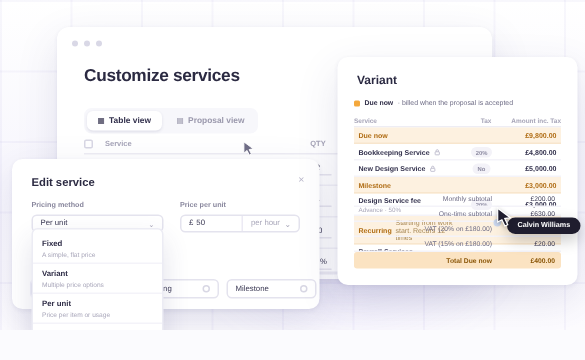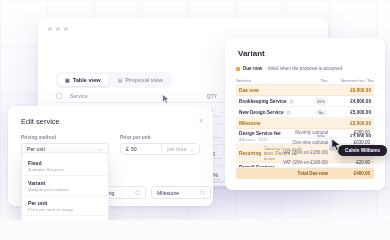--- a/index.html
+++ b/index.html
@@ -132,21 +132,21 @@
   }
   #hscroll i { display: block; width: 62px; height: 2px; border-radius: 2px; background: #cfcddf; }
 
   
   #win-edit {
     left: 8px; top: 106px; width: 205px; height: 100px;
     border-radius: 7px; overflow: visible;
   }
   #edit-title {
     position: absolute; left: 13px; top: 11px;
-    font-size: 7.5px; font-weight: 400; color: #2b2a42;
+    font-size: 7.5px; font-weight: 700; color: #2b2a42;
   }
   #edit-close {
     position: absolute; right: 10px; top: 11px; font-size: 7px; color: #b9b7cb; cursor: pointer;
   }
   .field-label {
     font-size: 4.8px; color: #8a889e; font-weight: 600;
   }
   #fld-method { position: absolute; left: 13px; top: 29px; width: 88px; }
   #fld-price  { position: absolute; left: 112px; top: 29px; width: 80px; }
   .sel {
@@ -270,20 +270,21 @@
 <div class="card" id="win-customize">
 
   <div id="win-dots">
     <i></i>
       <i></i>
       <i></i>
   </div>
 
   <div id="win-close">×</div>
 
+  <div id="cust-title">Customize services</div>
 
   <div id="view-tabs">
     <div class="vtab active">
       <span class="gl">▦</span>
       <span>Table view</span>
     </div>
     <div class="vtab">
       <span class="gl">▤</span>
       <span>Proposal view</span>
     </div>

